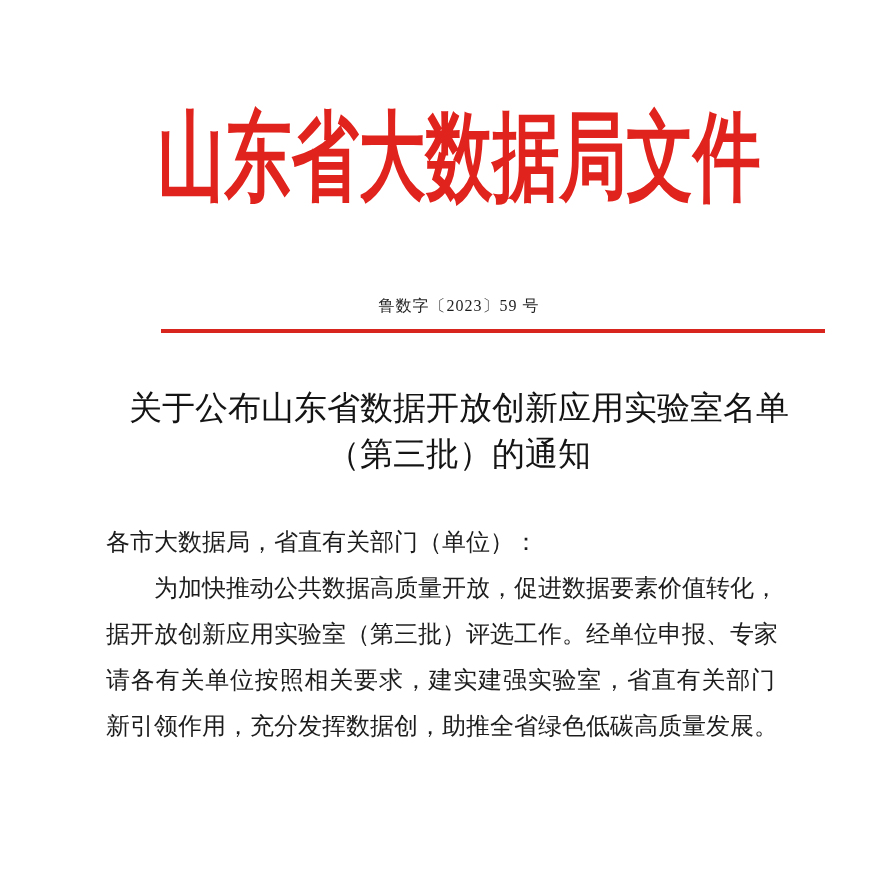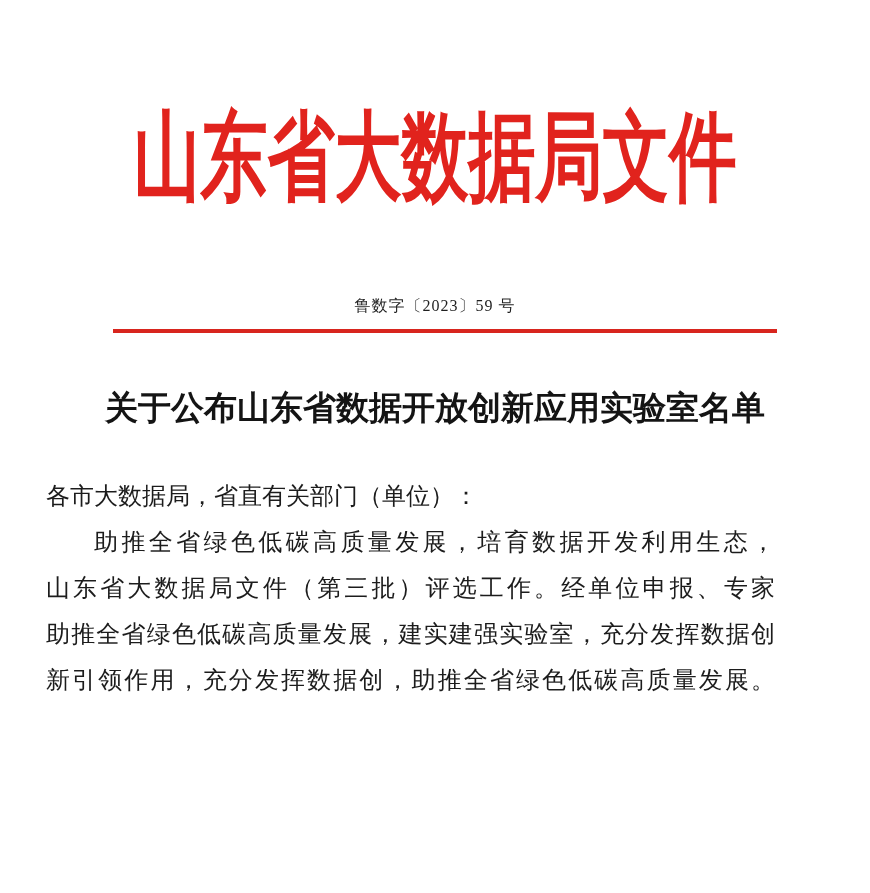--- a/index.html
+++ b/index.html
@@ -4,20 +4,21 @@
 <style>
   * { margin: 0; padding: 0; box-sizing: border-box; }
   html, body { background: #ffffff; }
   .page {
     position: relative;
     width: 870px;
     height: 893px;
     background: #ffffff;
     font-family: "Liberation Serif", serif;
     overflow: hidden;
+    padding-left: 48px;
   }
   
   .red-header {
     margin-top: 96px;
     height: 122px;
     display: flex;
     align-items: center;
     justify-content: center;
   }
   .red-header .masthead-text {
@@ -44,28 +45,28 @@
     margin: 8px auto 0 113px;
     width: 664px;
     height: 4px;
     background: #d8251e;
   }
   
   .doc-title {
     margin-top: 52px;
     text-align: center;
     font-size: 33px;
-    font-weight: bold;
+    font-weight: normal;
     color: #141414;
     line-height: 46px;
     letter-spacing: 0px;
   }
   
   .doc-body {
-    margin: 42px 95px 0 46px;
+    margin: 42px 95px 0 58px;
     font-size: 24px;
     line-height: 46px;
     color: #1c1c1c;
   }
   .body-line {
     text-align: justify;
     text-align-last: justify;
     white-space: nowrap;
   }
   .body-line.salutation {
@@ -84,23 +85,24 @@
   <div class="red-header">
     <span class="masthead-text">山东省大数据局文件</span>
   </div>
 
   <div class="doc-number">鲁数字〔2023〕59 号</div>
 
   <div class="red-rule"></div>
 
   <div class="doc-title">
     <div>关于公布山东省数据开放创新应用实验室名单</div>
+    <div>（第三批）的通知</div>
   </div>
 
   <div class="doc-body">
     <div class="body-line salutation">各市大数据局，省直有关部门（单位）：</div>
-    <div class="body-line para-indent">助推全省绿色低碳高质量发展，培育数据开发利用生态，</div>
-    <div class="body-line">山东省大数据局文件（第三批）评选工作。经单位申报、专家</div>
-    <div class="body-line">助推全省绿色低碳高质量发展，建实建强实验室，充分发挥数据创</div>
+    <div class="body-line para-indent">为加快推动公共数据高质量开放，促进数据要素价值转化，</div>
+    <div class="body-line">据开放创新应用实验室（第三批）评选工作。经单位申报、专家</div>
+    <div class="body-line">请各有关单位按照相关要求，建实建强实验室，省直有关部门</div>
     <div class="body-line">新引领作用，充分发挥数据创，助推全省绿色低碳高质量发展。</div>
   </div>
 
 </div>
 
 </body></html>

